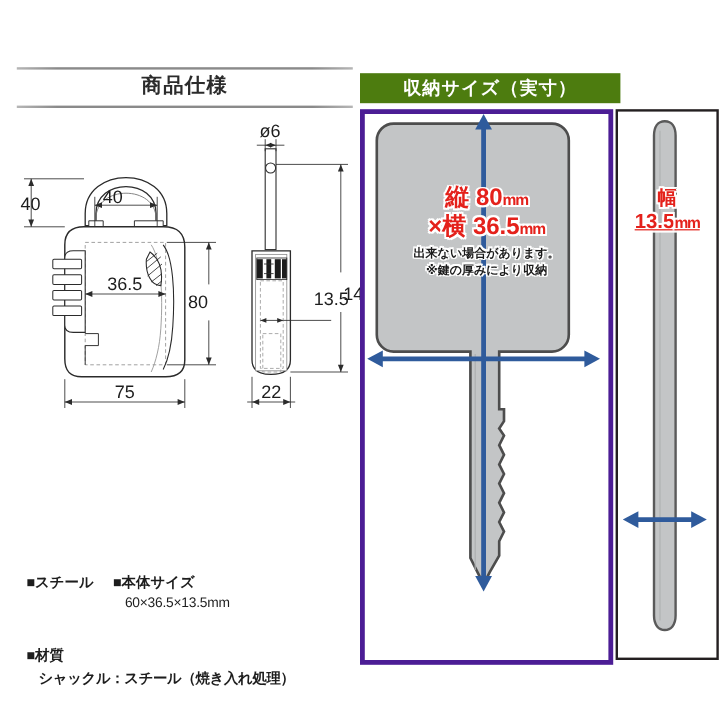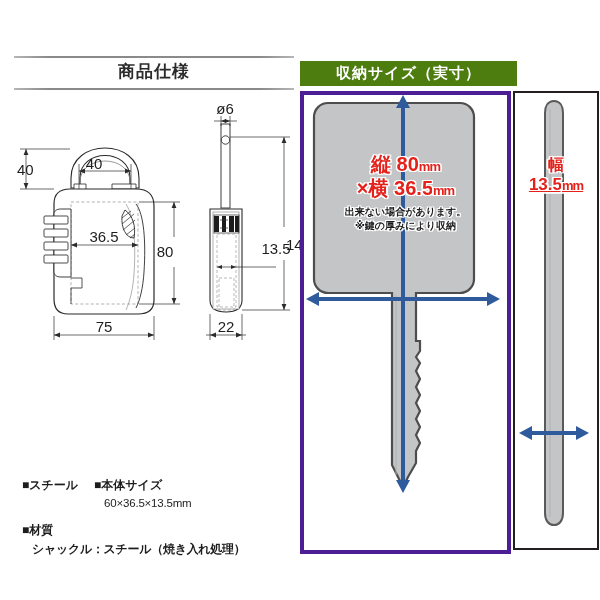--- a/index.html
+++ b/index.html
@@ -24,21 +24,21 @@
   .tech{position:absolute;left:0;top:36px;width:292px;height:360px;}
   .tech svg{display:block;}
 
   
   .specs{position:absolute;left:14px;top:420px;width:275px;
     font-size:11.5px;color:#1d1d1d;line-height:1.55;}
   .spec-row{display:flex;gap:16px;}
   .spec-col{}
   .spec-h{font-weight:bold;font-size:12px;white-space:nowrap;}
   .spec-v{padding-left:10px;font-size:11.5px;white-space:nowrap;letter-spacing:-0.2px;}
-  .spec-blk{margin-top:9px;}
+  .spec-blk{margin-top:25px;}
   .spec-line{padding-left:10px;font-weight:bold;font-size:12px;white-space:nowrap;letter-spacing:-0.3px;}
 
   
   .right-head{position:absolute;left:300px;top:61px;width:217px;height:25px;
     background:#4d7c0f;display:flex;align-items:center;justify-content:center;}
   .right-head-txt{color:#ffffff;font-weight:bold;font-size:15px;letter-spacing:1px;}
 
   .panel-main{position:absolute;left:300px;top:91px;width:203px;height:455px;
     border:4px solid #4c1d95;background:#ffffff;}
   .panel-side{position:absolute;left:513px;top:91px;width:82px;height:455px;

